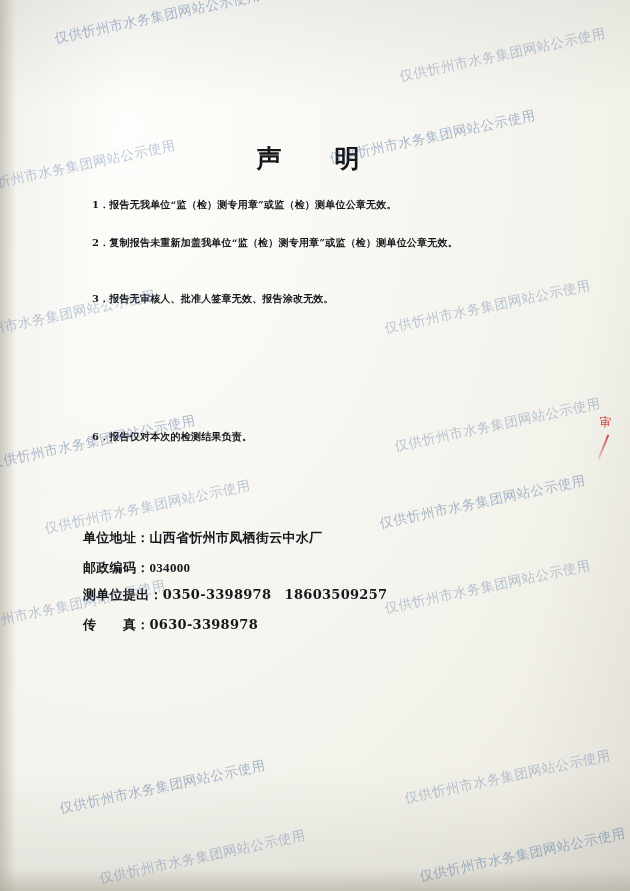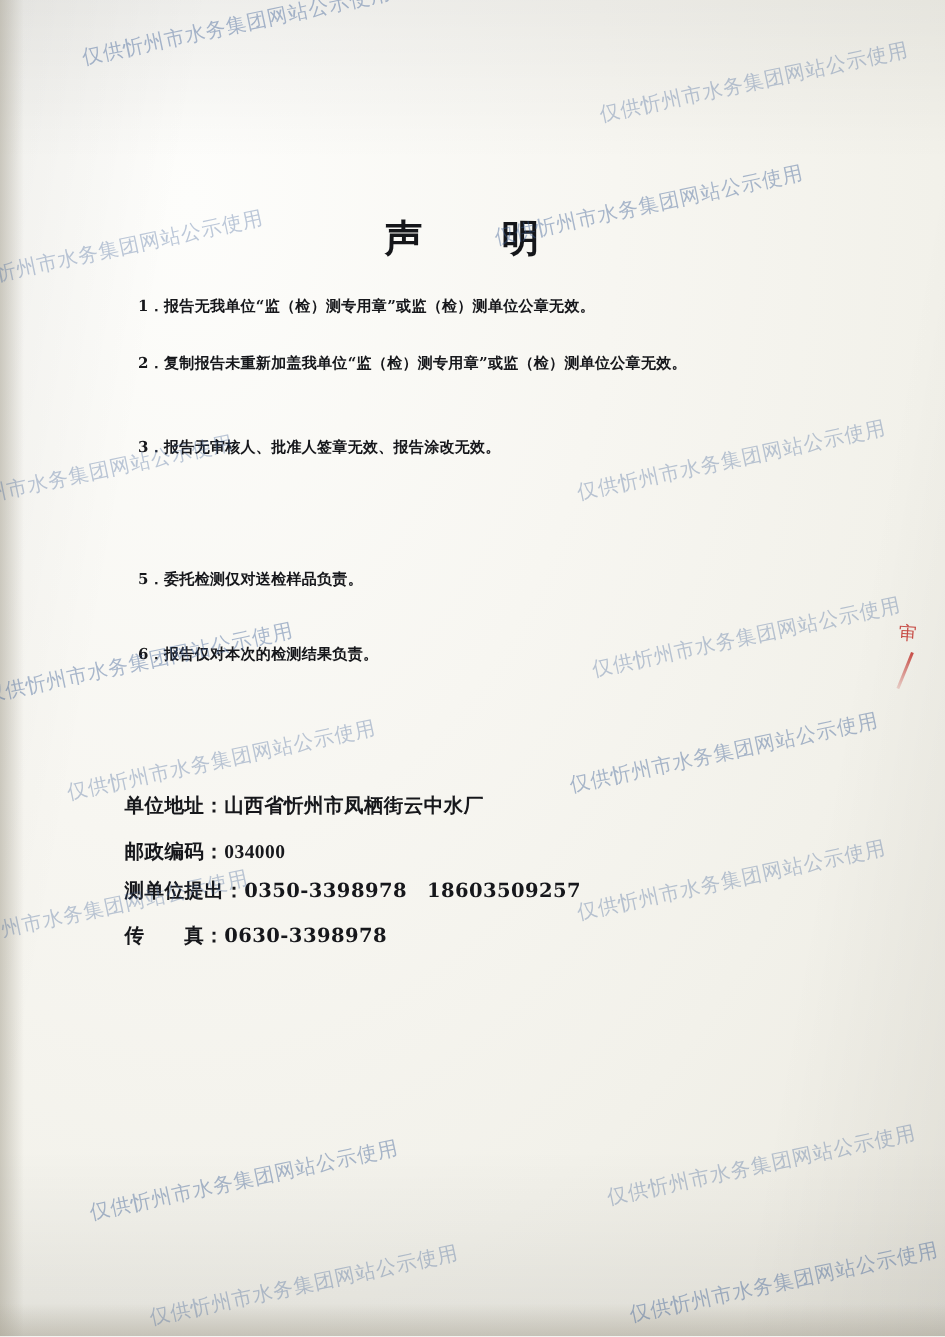--- a/index.html
+++ b/index.html
@@ -140,21 +140,20 @@
   <div id="edge-left"></div>
   <div id="edge-bottom"></div>
 
   <div id="content">
 
     <div id="doc-title">声　明</div>
 
     <div class="clause" style="top:190px;"><span class="ind">1．报告无我单位“监（检）测专用章”或监（检）测单位公章无效。</span></div>
     <div class="clause" style="top:228px;"><span class="ind">2．复制报告未重新加盖我单位“监（检）测专用章”或监（检）测单位公章无效。</span></div>
     <div class="clause" style="top:284px;"><span class="ind">3．报告无审核人、批准人签章无效、报告涂改无效。</span></div>
-    <div class="clause" style="top:372px;"><span class="ind">5．委托检测仅对送检样品负责。</span></div>
     <div class="clause" style="top:406px;margin-top:16px;"><span class="ind">6．报告仅对本次的检测结果负责。</span></div>
 
     <div class="addr-line" style="top:525px;"><span>单位地址：</span><span>山西省忻州市凤栖街云中水厂</span></div>
     <div class="addr-line" style="top:555px;font-family:Liberation Serif, serif;"><span>邮政编码：</span><span>034000</span></div>
     <div class="addr-line" style="top:582px;"><span>测单位提出：</span><span>0350-3398978　18603509257</span></div>
     <div class="addr-line" style="top:612px;"><span>传　　真：</span><span>0630-3398978</span></div>
 
     <div id="red-mark">
       <span class="rm-glyph">审</span>
       <span class="rm-stroke"></span>

